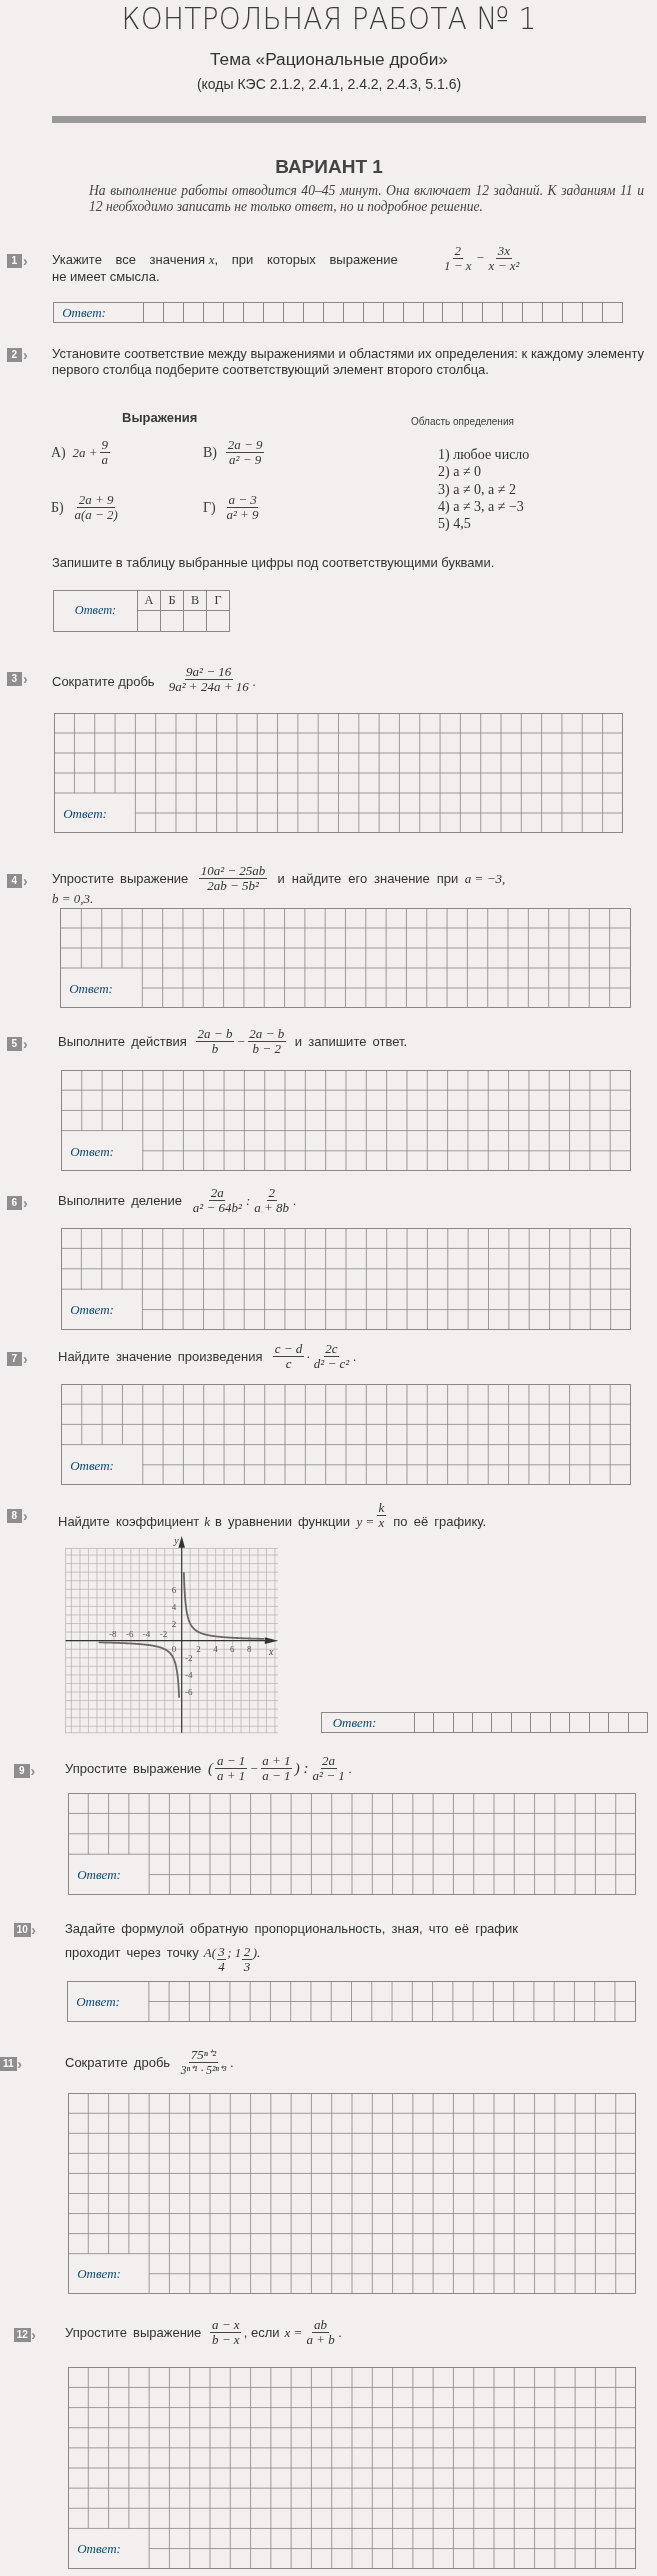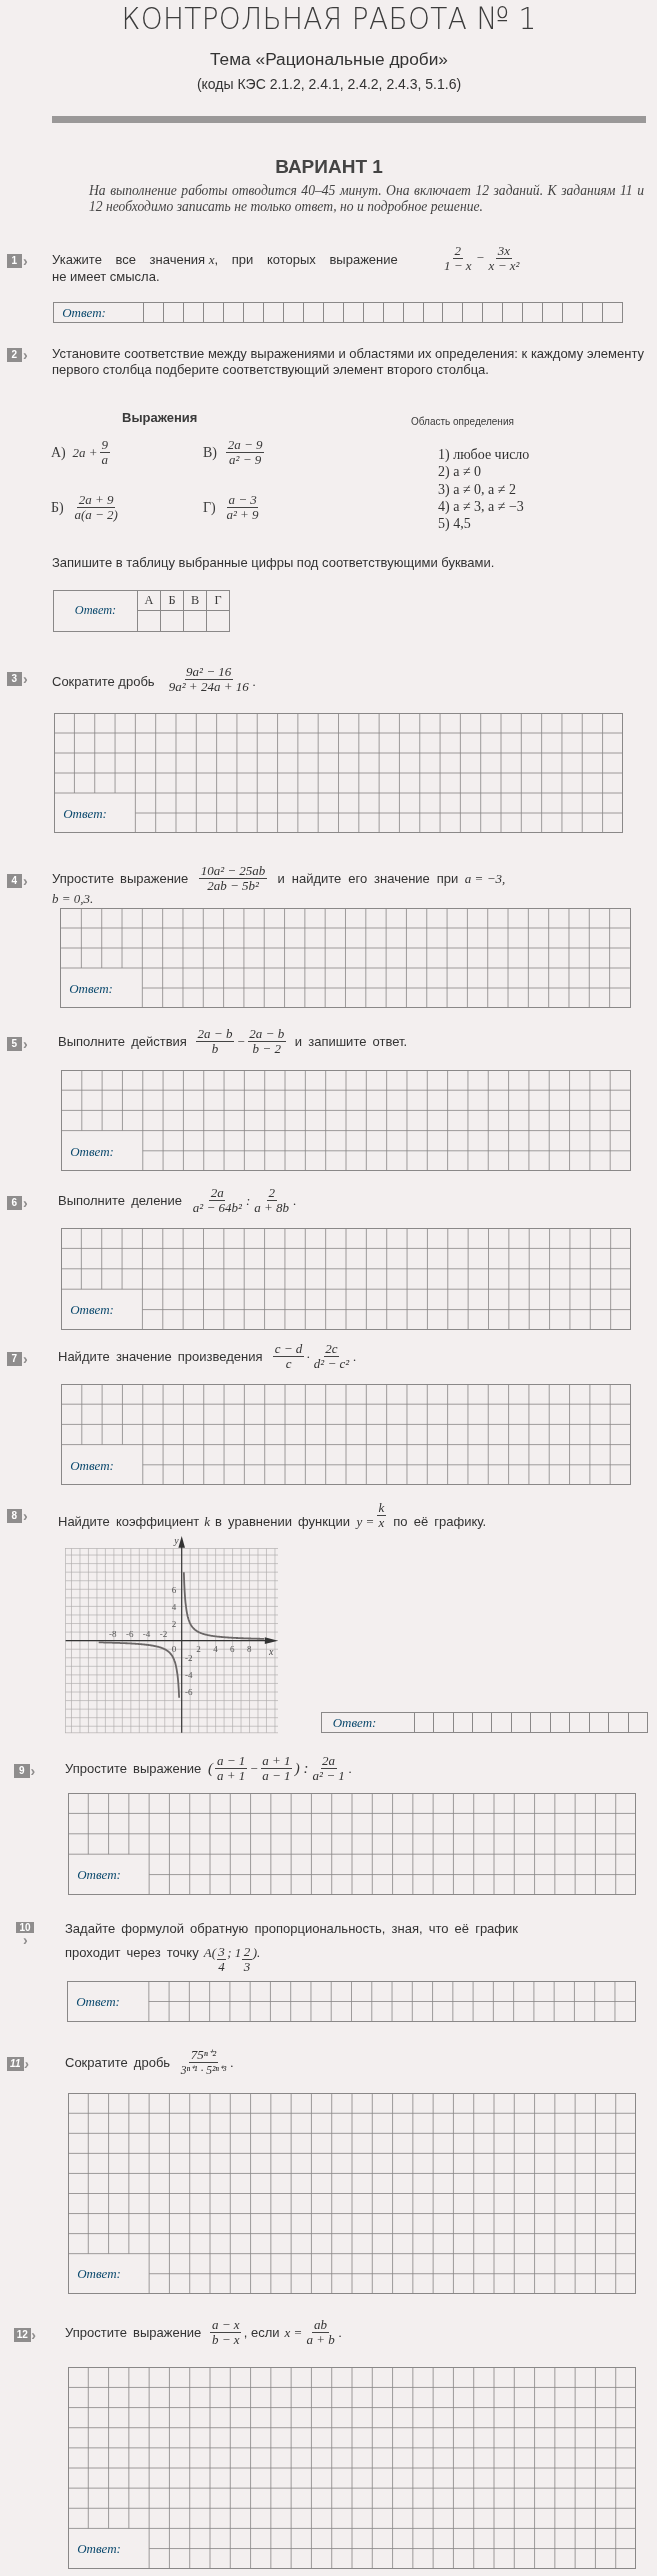--- a/index.html
+++ b/index.html
@@ -591,21 +591,21 @@
         <line x1="542.9285714285714" x2="542.9285714285714" y1="0" y2="124" stroke="#8a8888" stroke-width="1"></line>
         <line x1="567.6071428571428" x2="567.6071428571428" y1="0" y2="124" stroke="#8a8888" stroke-width="1"></line>
         <line x1="592.2857142857142" x2="592.2857142857142" y1="0" y2="124" stroke="#8a8888" stroke-width="1"></line>
         <line x1="616.9642857142857" x2="616.9642857142857" y1="0" y2="124" stroke="#8a8888" stroke-width="1"></line>
         <line x1="641.6428571428571" x2="641.6428571428571" y1="0" y2="124" stroke="#8a8888" stroke-width="1"></line>
         <line x1="666.3214285714286" x2="666.3214285714286" y1="0" y2="124" stroke="#8a8888" stroke-width="1"></line>
       </svg>
       <div class="anslabel" style="position: absolute; left: 8.2px; top: 73px;">Ответ:</div>
     </div>
 
-  <div class="abs badge" style="left:14px;top:1922px;flex-direction:column;">
+  <div class="abs badge" style="left:14px;top:1922px;">
     <div class="box" style="width:17.3px;">10</div>
       <span class="chev">›</span>
   </div>
   <div class="abs qtext" style="left:65px;top:1921px;word-spacing:2.5px;white-space:nowrap;">Задайте формулой обратную пропорциональность, зная, что её график</div>
   <div class="abs qtext" style="left:65px;top:1945px;display:flex;align-items:flex-start;">
     <span style="margin-right:5px;word-spacing:2.5px;">проходит через точку</span>
     <span class="mathtxt">A(</span>
     <span class="frac" style="margin:0 0.8px;">
         <span class="num">3</span>
         <span class="den">4</span>
@@ -644,21 +644,21 @@
         <line x1="543.7142857142858" x2="543.7142857142858" y1="0" y2="50" stroke="#8a8888" stroke-width="1"></line>
         <line x1="568.4285714285714" x2="568.4285714285714" y1="0" y2="50" stroke="#8a8888" stroke-width="1"></line>
         <line x1="593.1428571428571" x2="593.1428571428571" y1="0" y2="50" stroke="#8a8888" stroke-width="1"></line>
         <line x1="617.8571428571429" x2="617.8571428571429" y1="0" y2="50" stroke="#8a8888" stroke-width="1"></line>
         <line x1="642.5714285714286" x2="642.5714285714286" y1="0" y2="50" stroke="#8a8888" stroke-width="1"></line>
         <line x1="667.2857142857143" x2="667.2857142857143" y1="0" y2="50" stroke="#8a8888" stroke-width="1"></line>
       </svg>
       <div class="anslabel" style="position: absolute; left: 8.2px; top: 12.3px;">Ответ:</div>
     </div>
 
-  <div class="abs badge" style="left:7px;top:2056px;font-style:italic;">
+  <div class="abs badge" style="left:0;top:2056px;">
     <div class="box" style="width:17.3px;">11</div>
       <span class="chev">›</span>
   </div>
   <div class="abs qtext" style="left:65px;top:2048px;display:flex;align-items:center;">
     <span style="margin-right:6.6px;word-spacing:2.5px;">Сократите дробь</span>
     <span class="frac">
         <span class="num">75ⁿ⁺²</span>
         <span class="den" style="font-size:11.5px;">3ⁿ⁺¹ · 5²ⁿ⁺³</span>
       </span>
       <span class="mathtxt">.</span>

